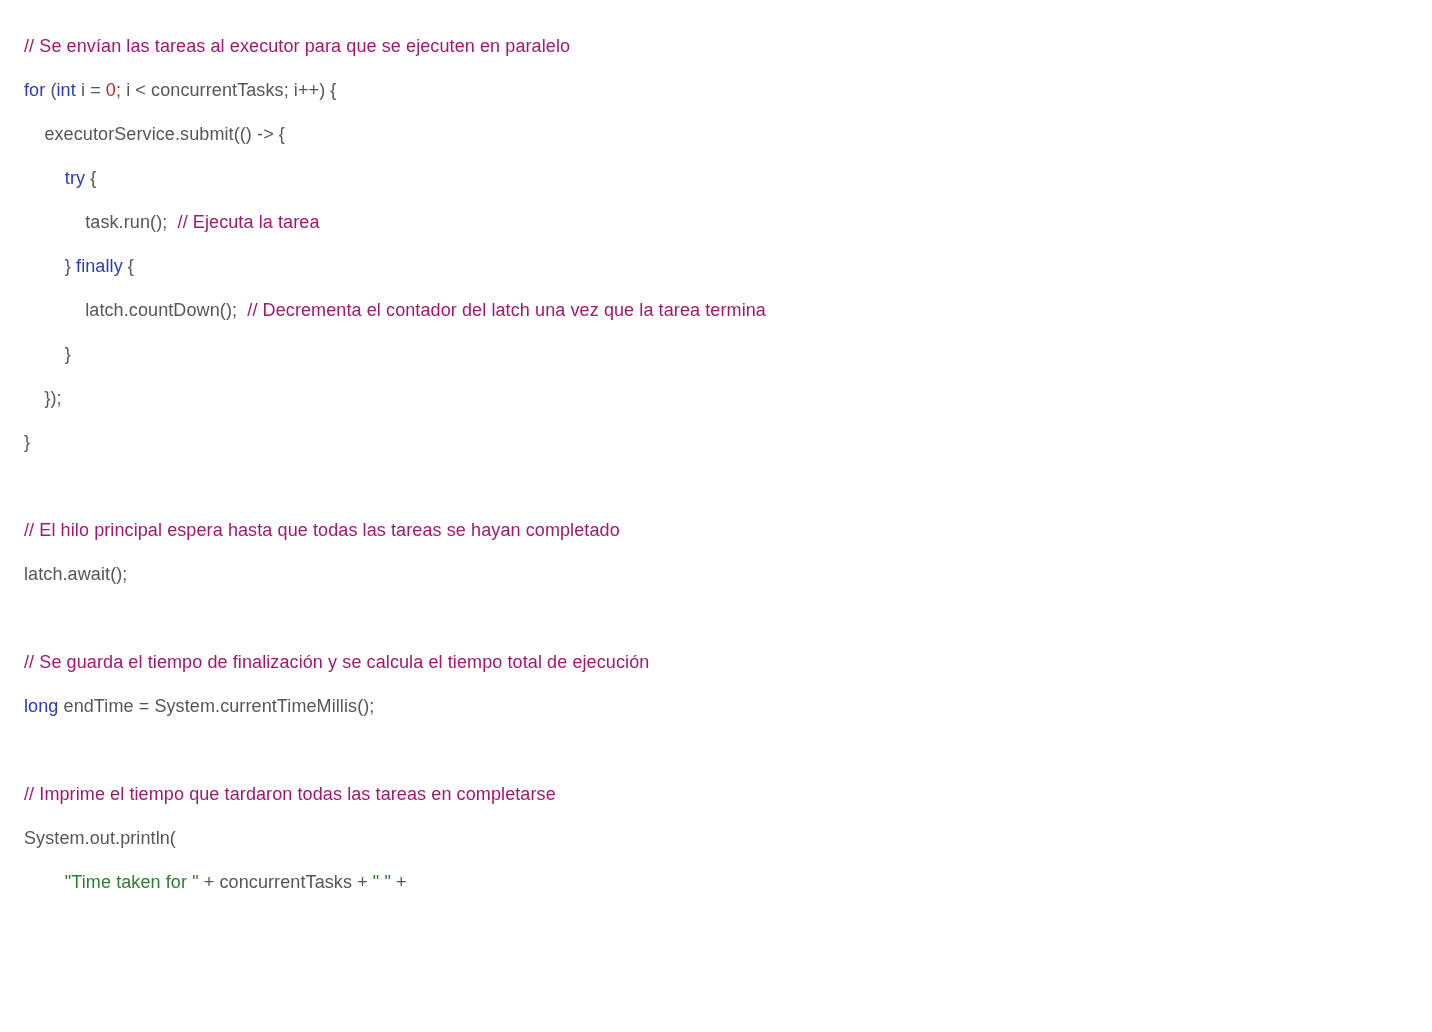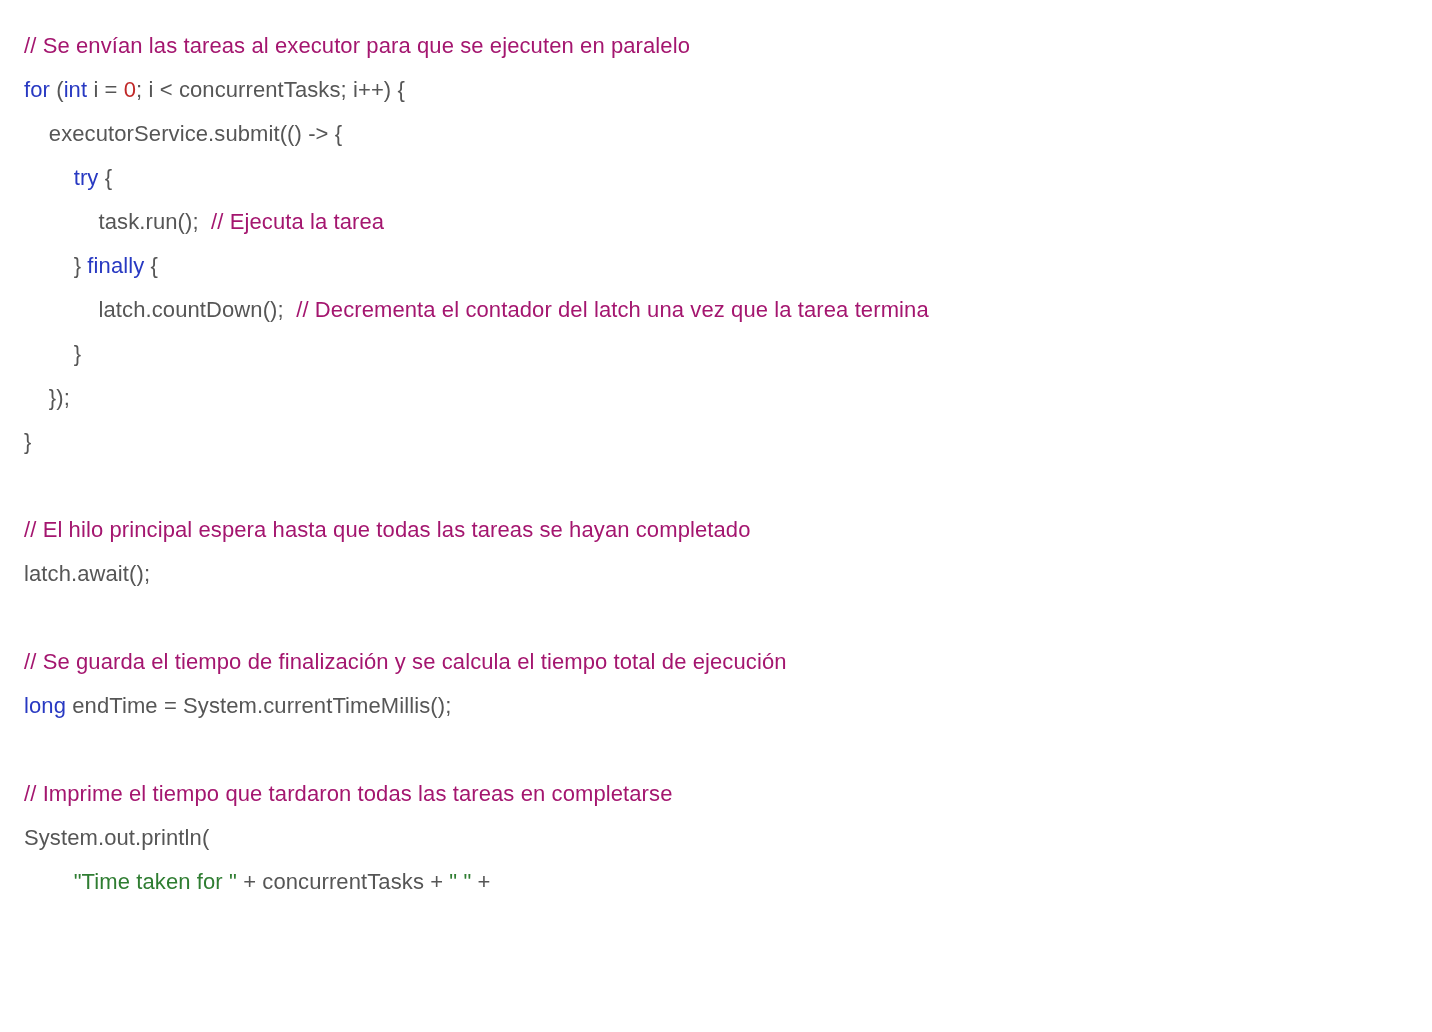--- a/index.html
+++ b/index.html
@@ -5,21 +5,21 @@
   html, body {
     margin: 0;
     padding: 0;
     background: #ffffff;
     width: 1432px;
     height: 1032px;
     overflow: hidden;
   }
   .code {
     font-family: Arial, Helvetica, sans-serif;
-    font-size: 22px;
+    font-size: 18px;
     line-height: 44px;
     color: #565656;
     padding: 24px 0 0 24px;
     white-space: pre;
     letter-spacing: 0.1px;
   }
   .kw   { color: #2839c2; }   
   .num  { color: #c02828; }   
   .cmt  { color: #a4166f; }   
   .str  { color: #2f7d32; }   

